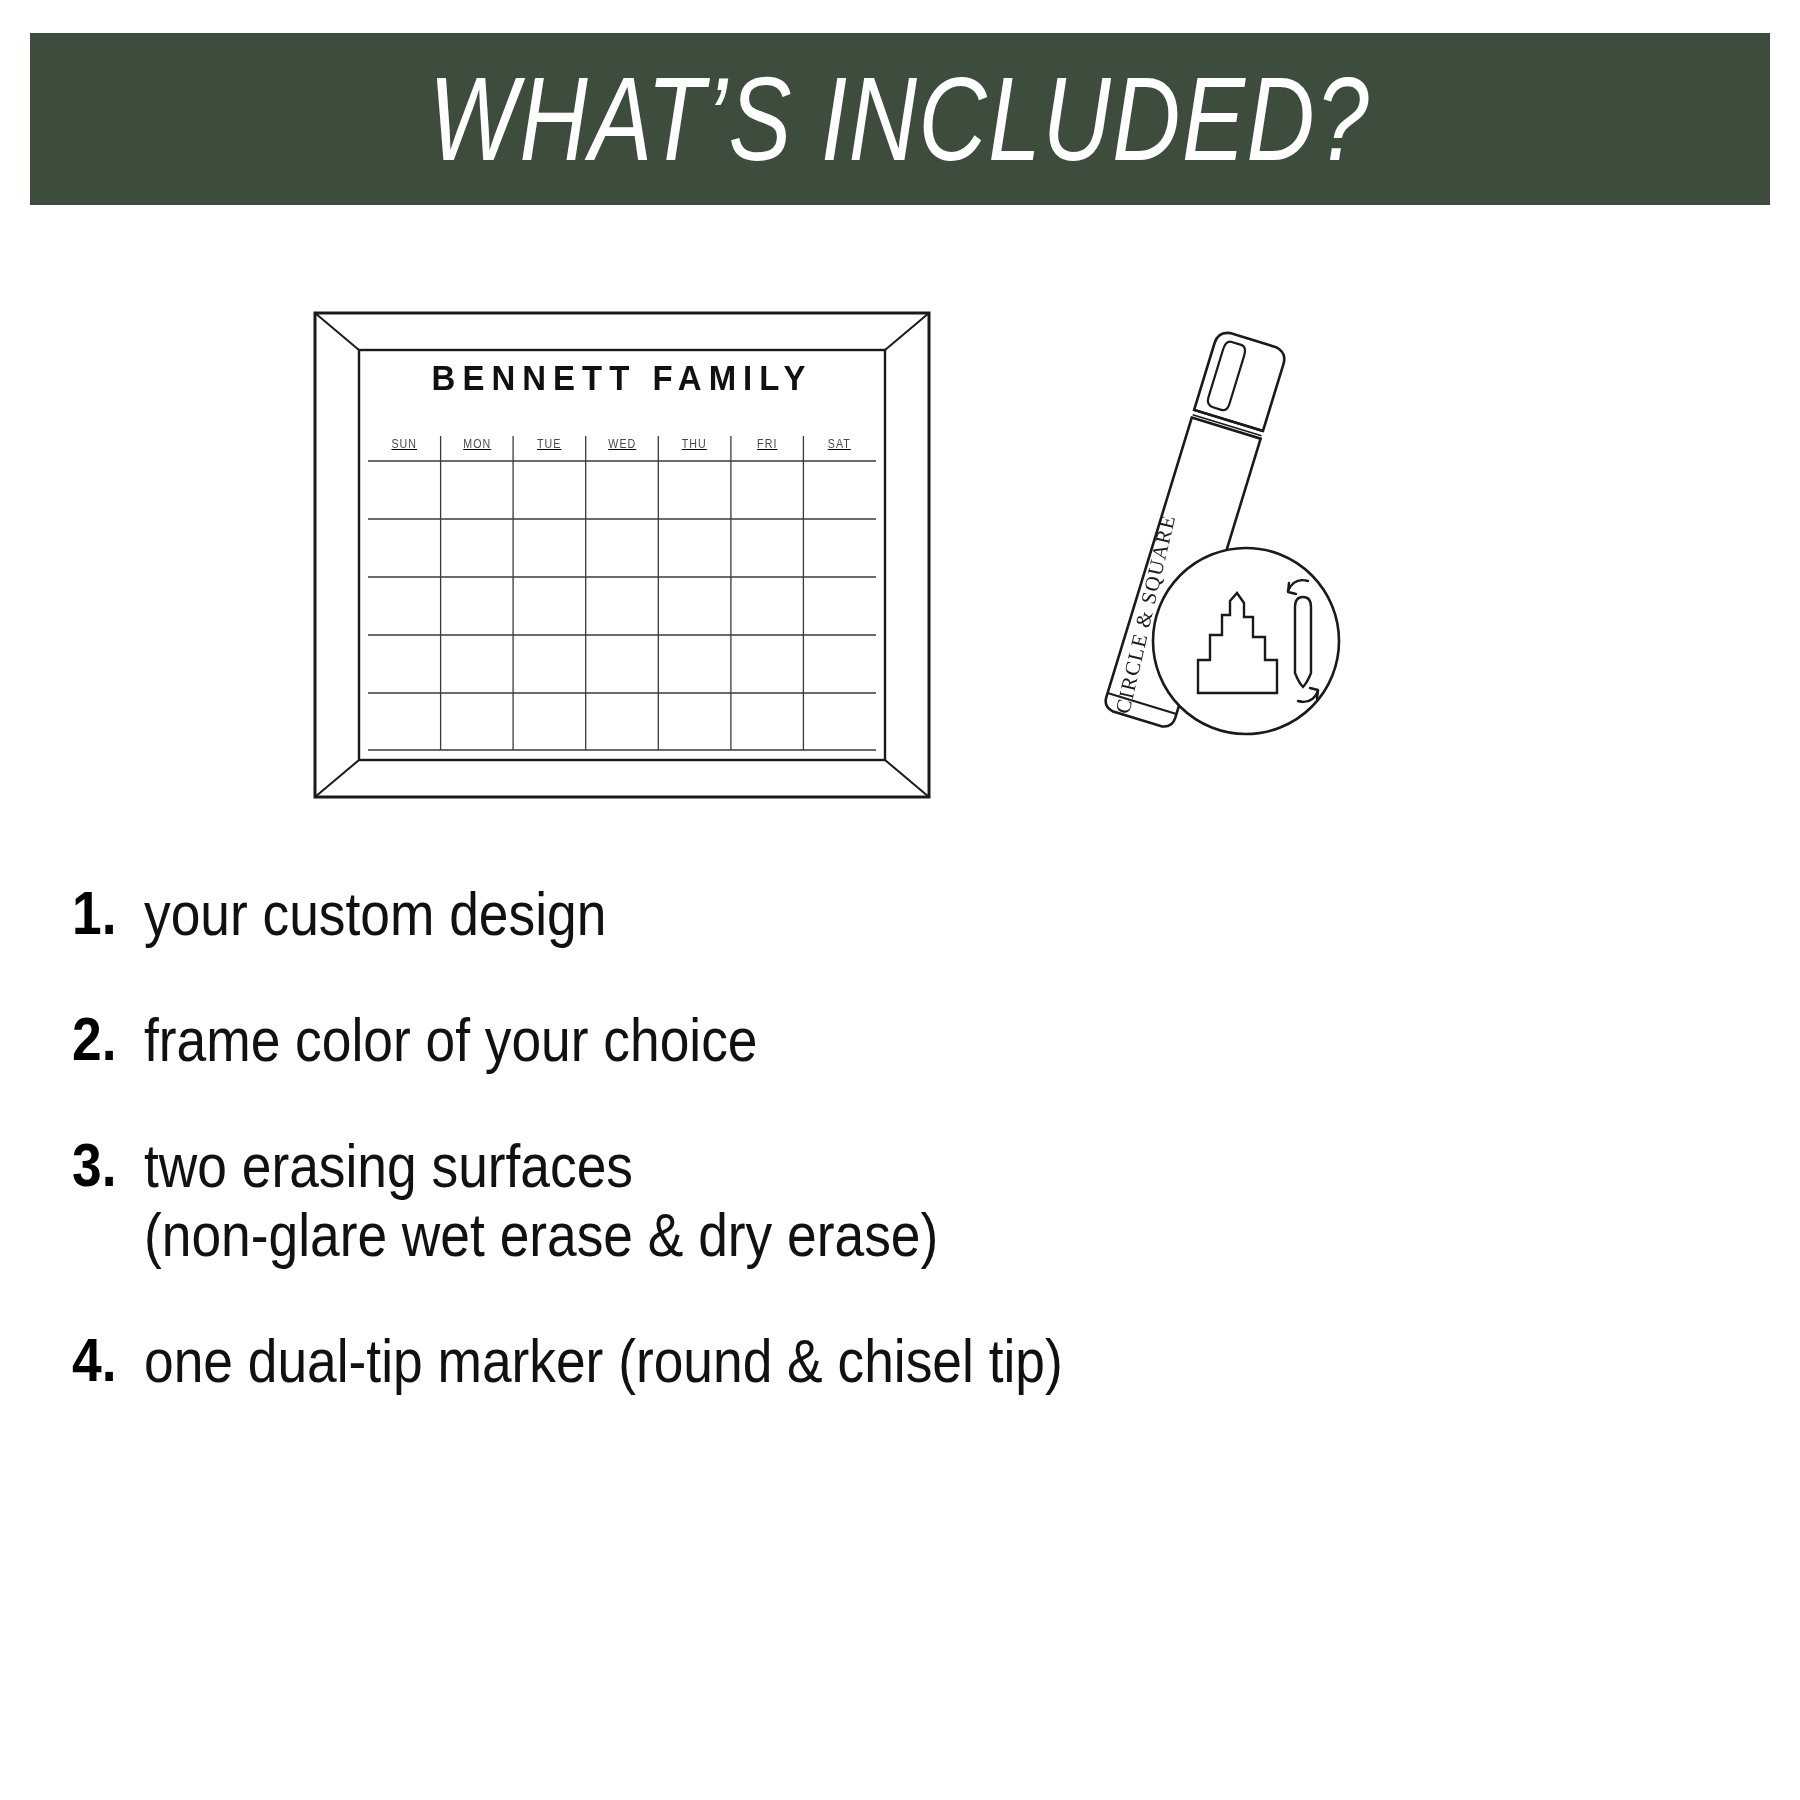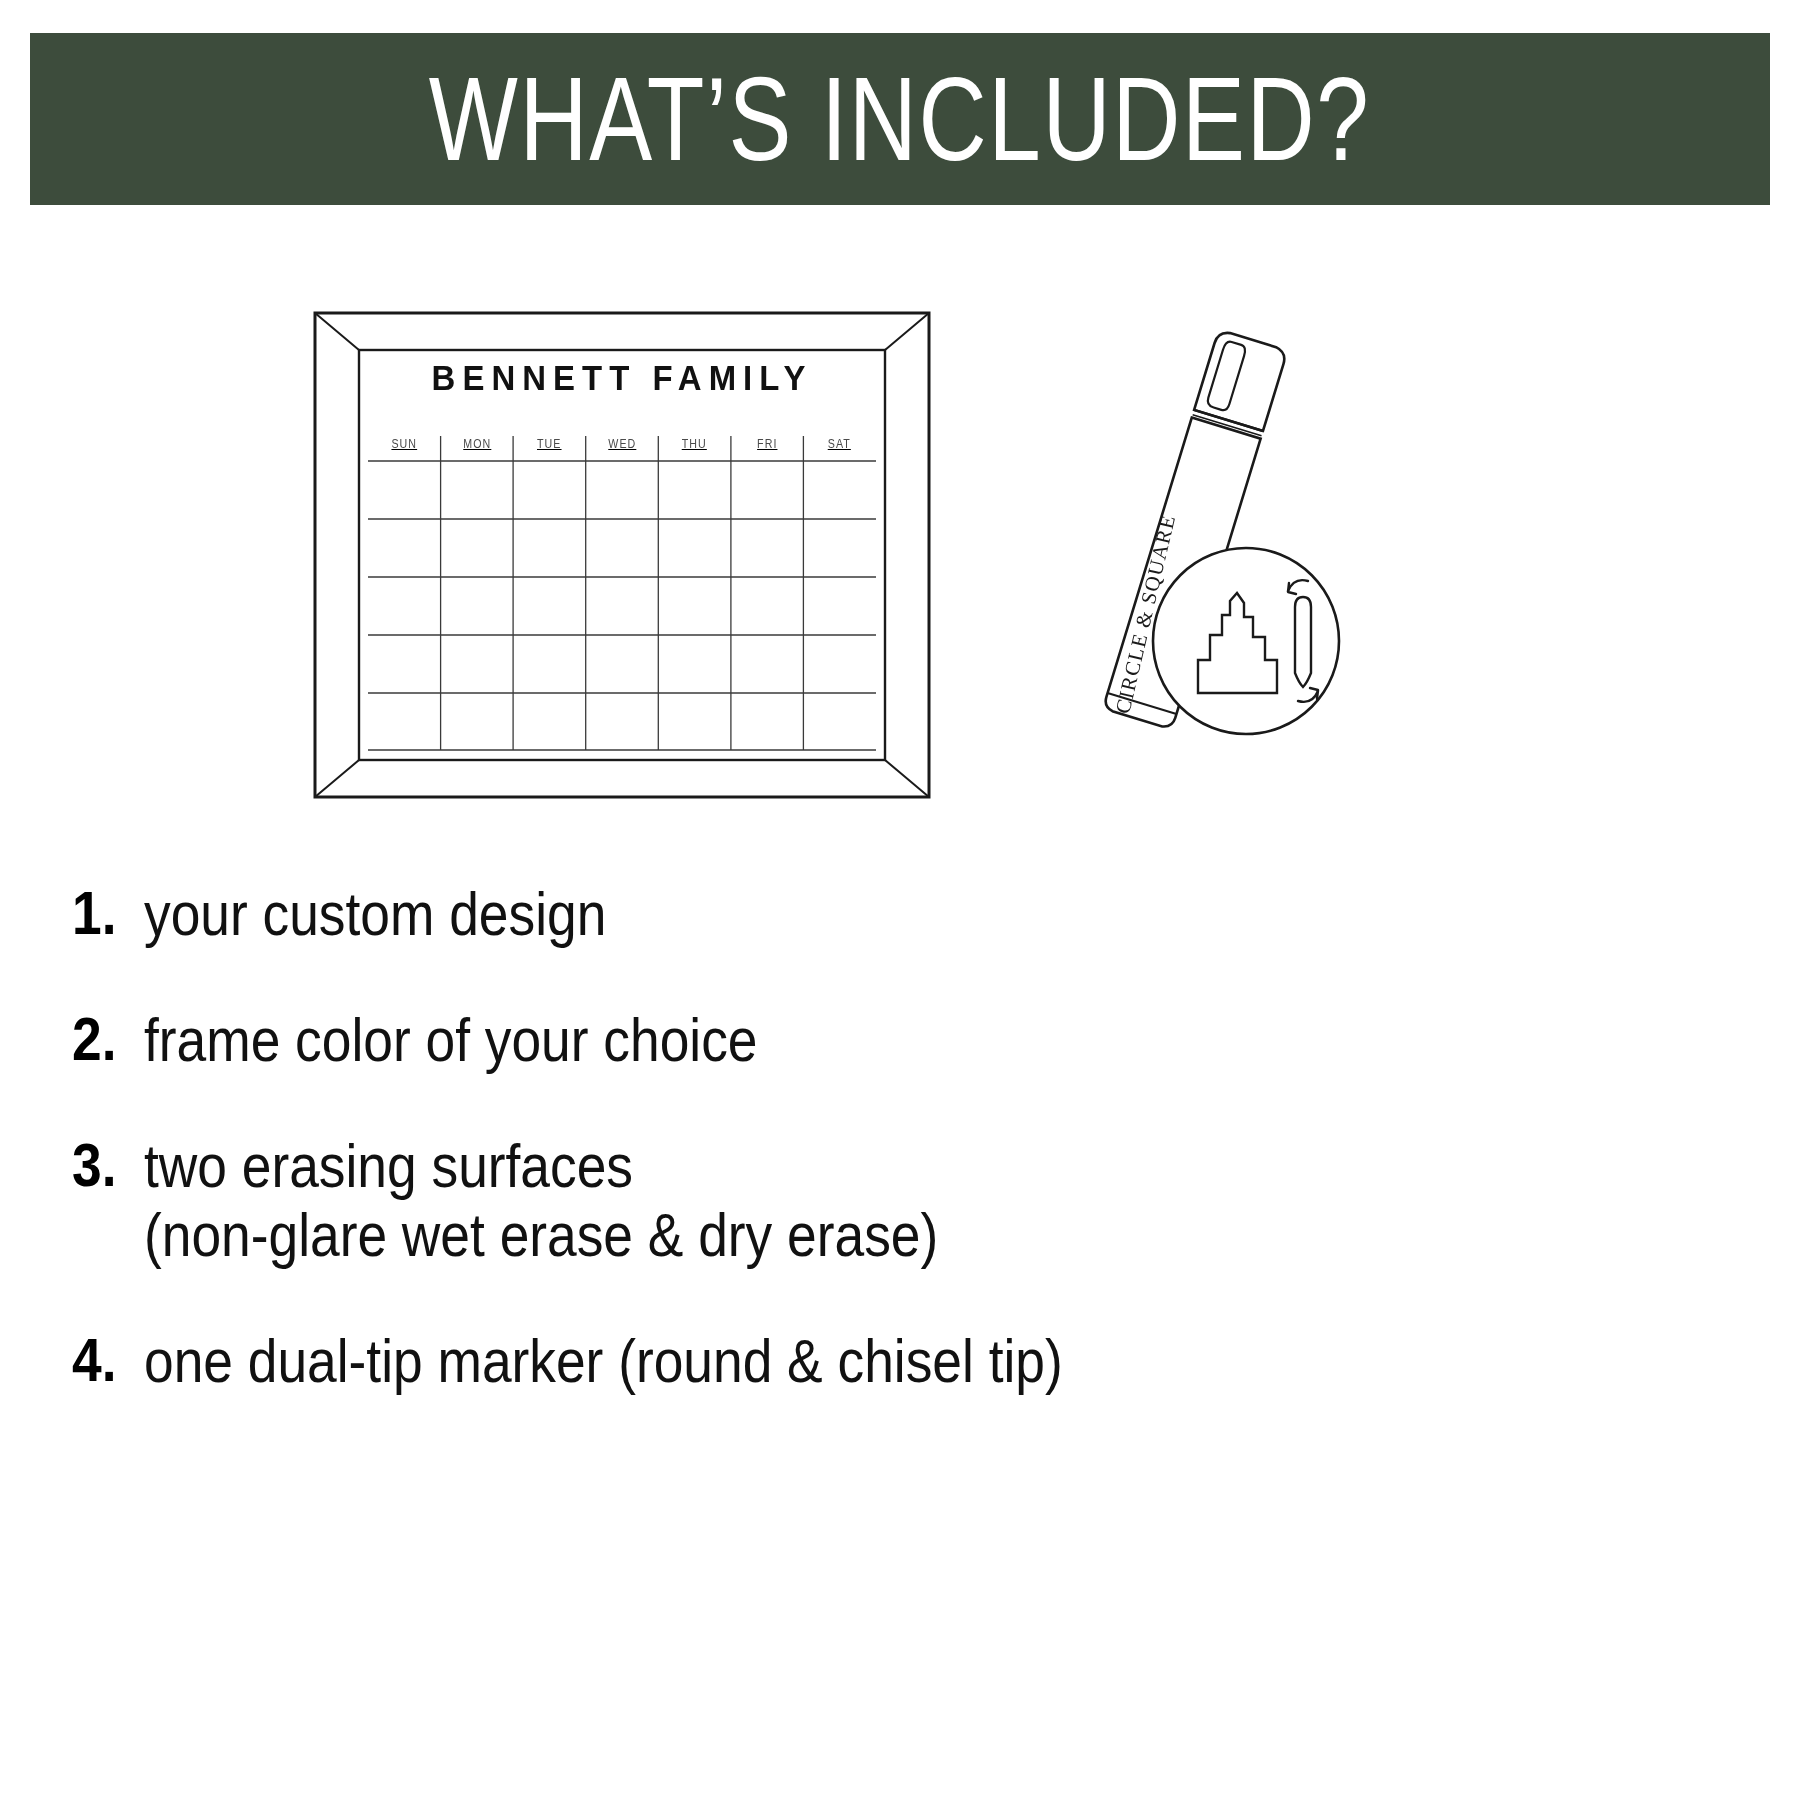--- a/index.html
+++ b/index.html
@@ -13,20 +13,21 @@
 
   
   .header-band{
     position:absolute;
     left:30px; top:33px;
     width:1740px; height:172px;
     background:#3d4c3c;
     display:flex;
     align-items:center;
     justify-content:center;
+    font-style:italic;
   }
   .header-title{
     color:#ffffff;
     font-family:"Liberation Sans", sans-serif;
     font-size:118px;
     font-weight:400;
     letter-spacing:2px;
     transform:scaleX(0.80);
     transform-origin:center center;
     white-space:nowrap;

